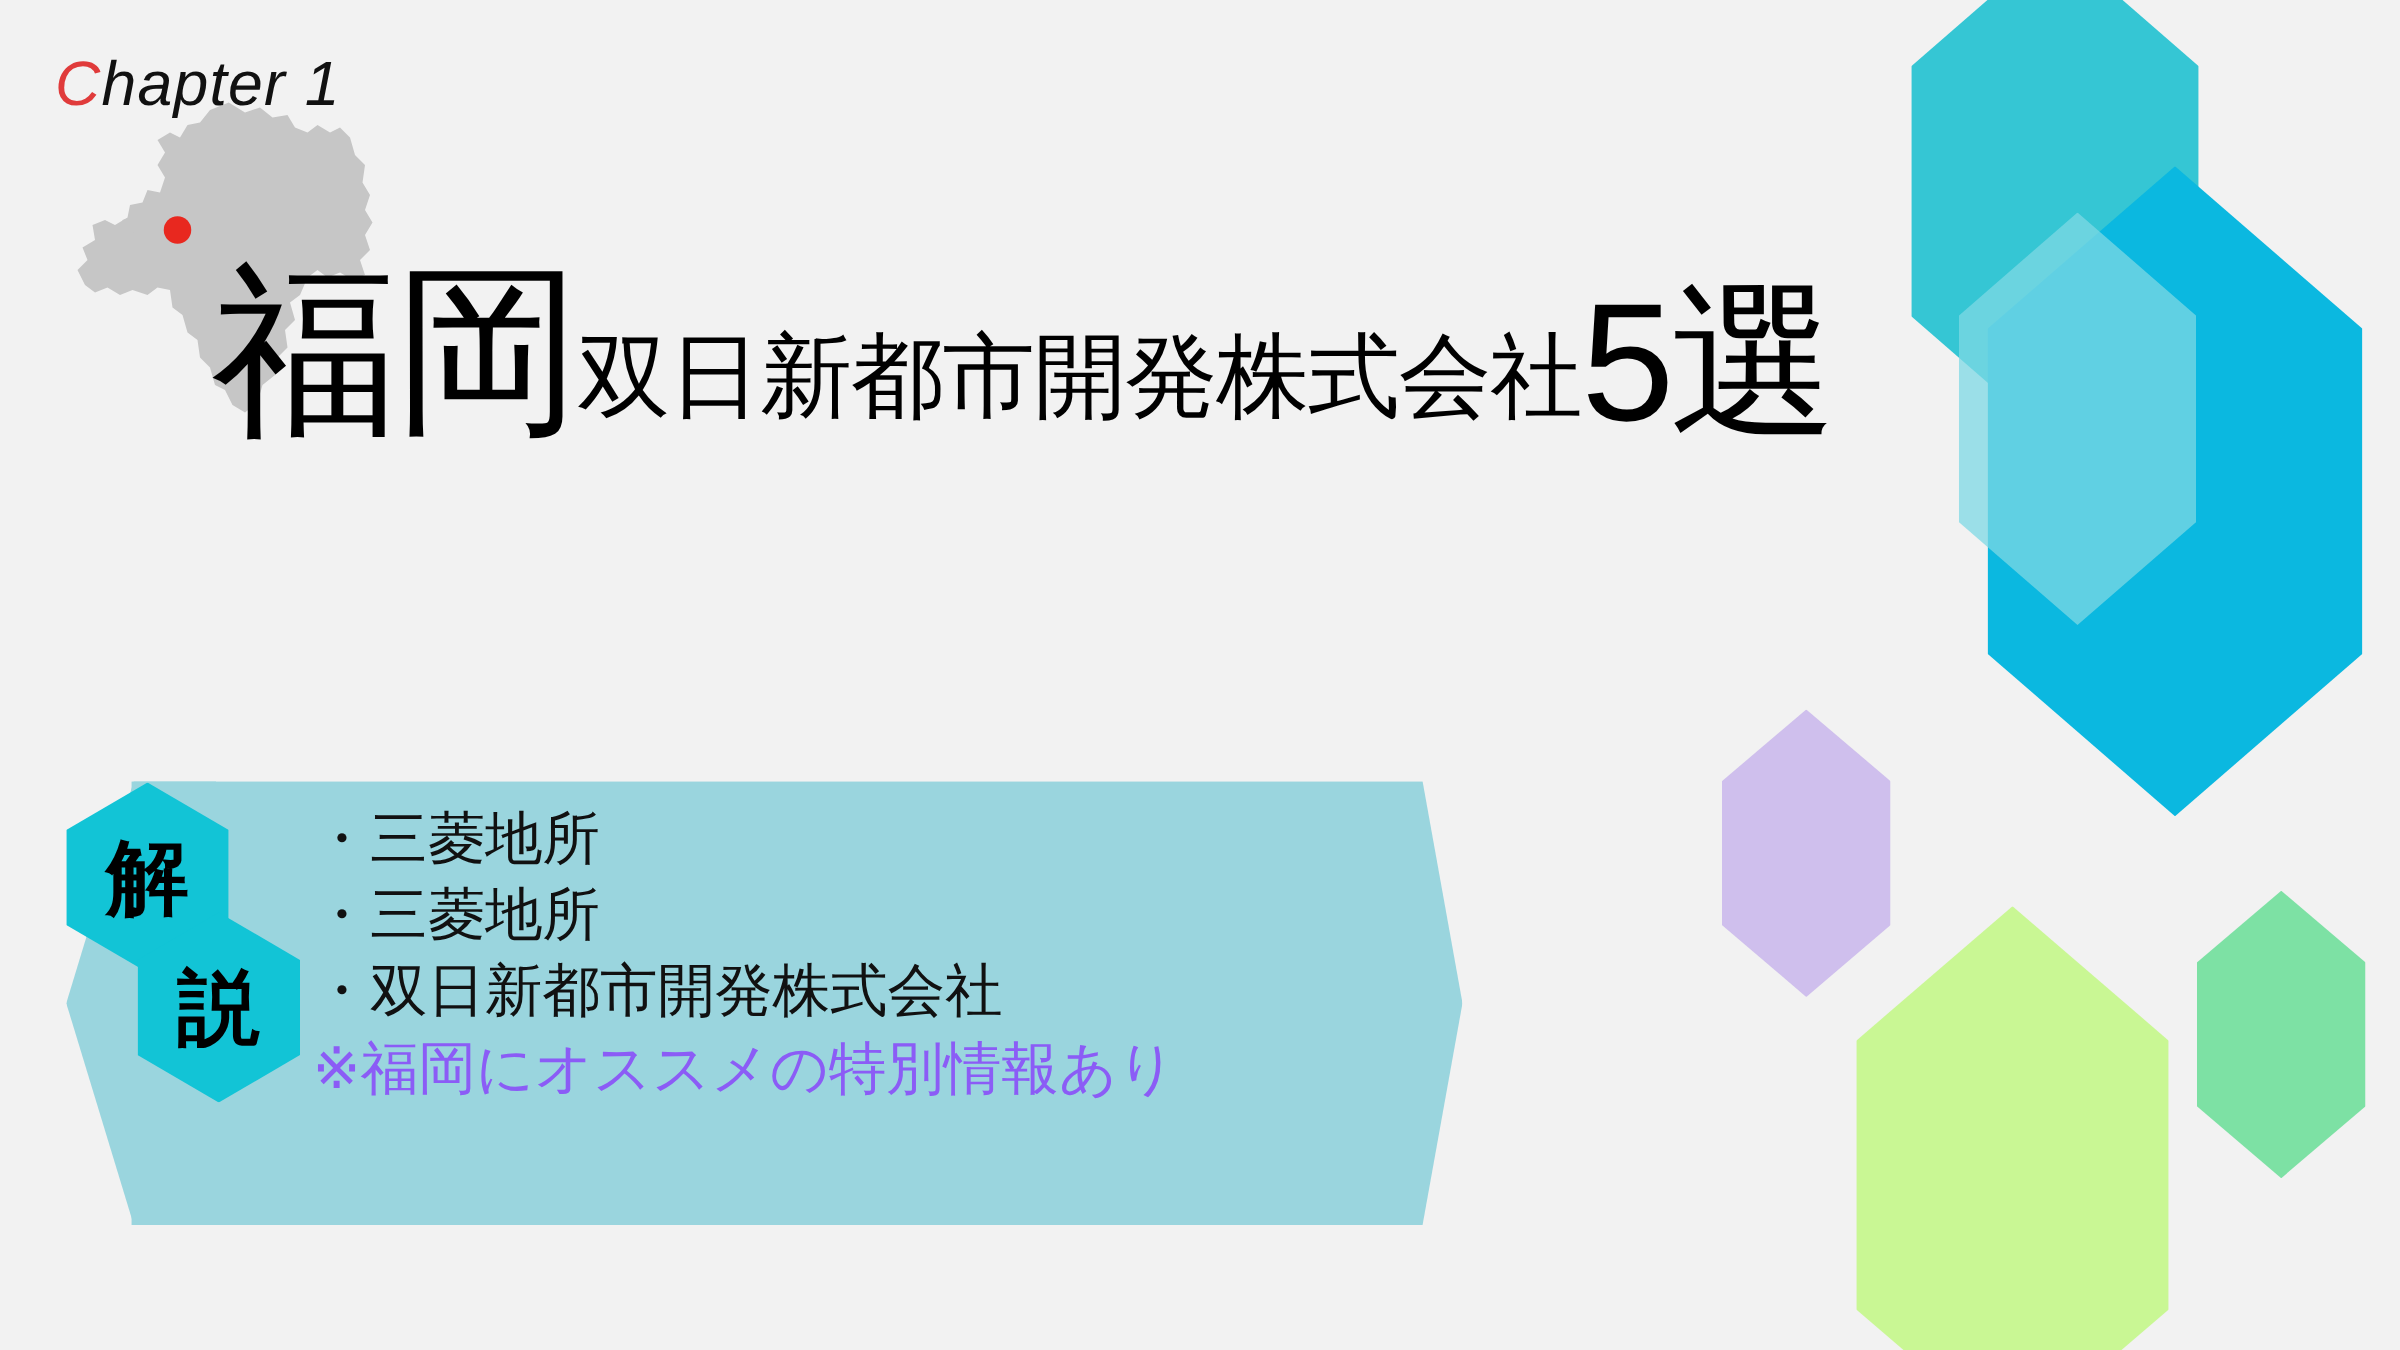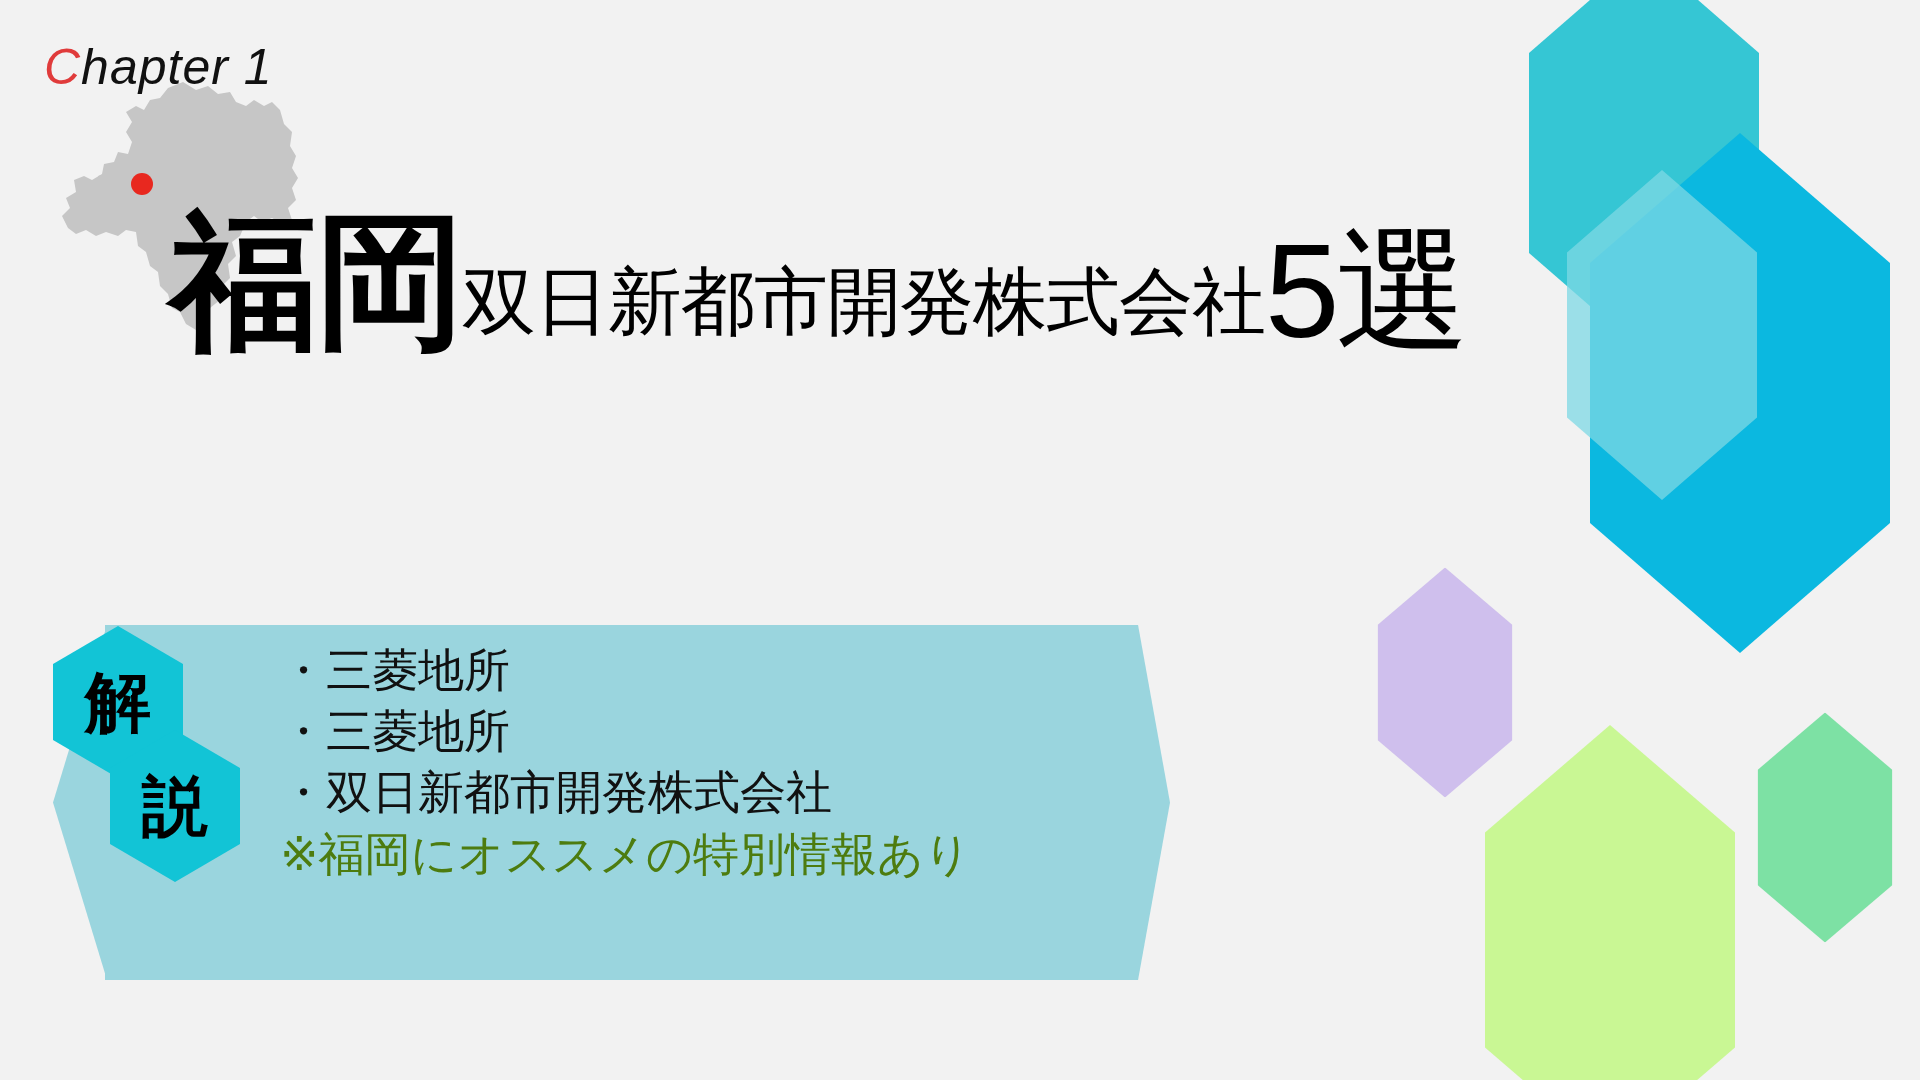--- a/index.html
+++ b/index.html
@@ -58,21 +58,21 @@
     font-size:50px;letter-spacing:1px;color:#111;
     font-weight:300;z-index:6;white-space:nowrap;font-style:italic;
   }
   #chapter .c-red{color:#e03b3b;}
 
   
   #headline{
     position:absolute;left:170px;top:208px;z-index:7;
     display:flex;align-items:baseline;white-space:nowrap;color:#000;
   }
-  #headline .big{font-size:148px;line-height:1;font-weight:700;letter-spacing:-2px;}
+  #headline .big{font-size:148px;line-height:1;font-weight:400;letter-spacing:-2px;}
   #headline .mid{font-size:74px;line-height:1;font-weight:400;letter-spacing:-1px;position:relative;top:-6px;}
   #headline .count{font-size:134px;line-height:1;font-weight:400;letter-spacing:-4px;position:relative;top:4px;}
 
   
   #banner{
     position:absolute;left:105px;top:625px;width:1065px;height:355px;z-index:4;
     background:#9ad5de;
     clip-path:polygon(0 0, 97% 0, 100% 50%, 97% 100%, 0 100%);
   }
   #banner-tail{
@@ -87,22 +87,22 @@
     display:flex;align-items:center;justify-content:center;
     font-size:66px;font-weight:700;color:#000;line-height:1;
   }
   #badge-kai{left:53px;top:626px;}
   #badge-setsu{left:110px;top:730px;}
 
   #list{
     position:absolute;left:250px;top:640px;z-index:9;
     color:#111;font-size:46px;line-height:1.33;letter-spacing:0px;
   }
-  #list .row{white-space:nowrap;margin-left:30px;}
-  #list .note{color:#4d7c0f;}
+  #list .row{white-space:nowrap;}
+  #list .note{color:#8b5cf6;}
 </style>
 </head>
 <body>
 
 <div class="slide">
 
   <div class="hex" id="hex-teal-top"></div>
   <div class="hex" id="hex-cyan-right"></div>
   <div class="hex" id="hex-teal-ghost"></div>
   <div class="hex" id="hex-lavender"></div>

